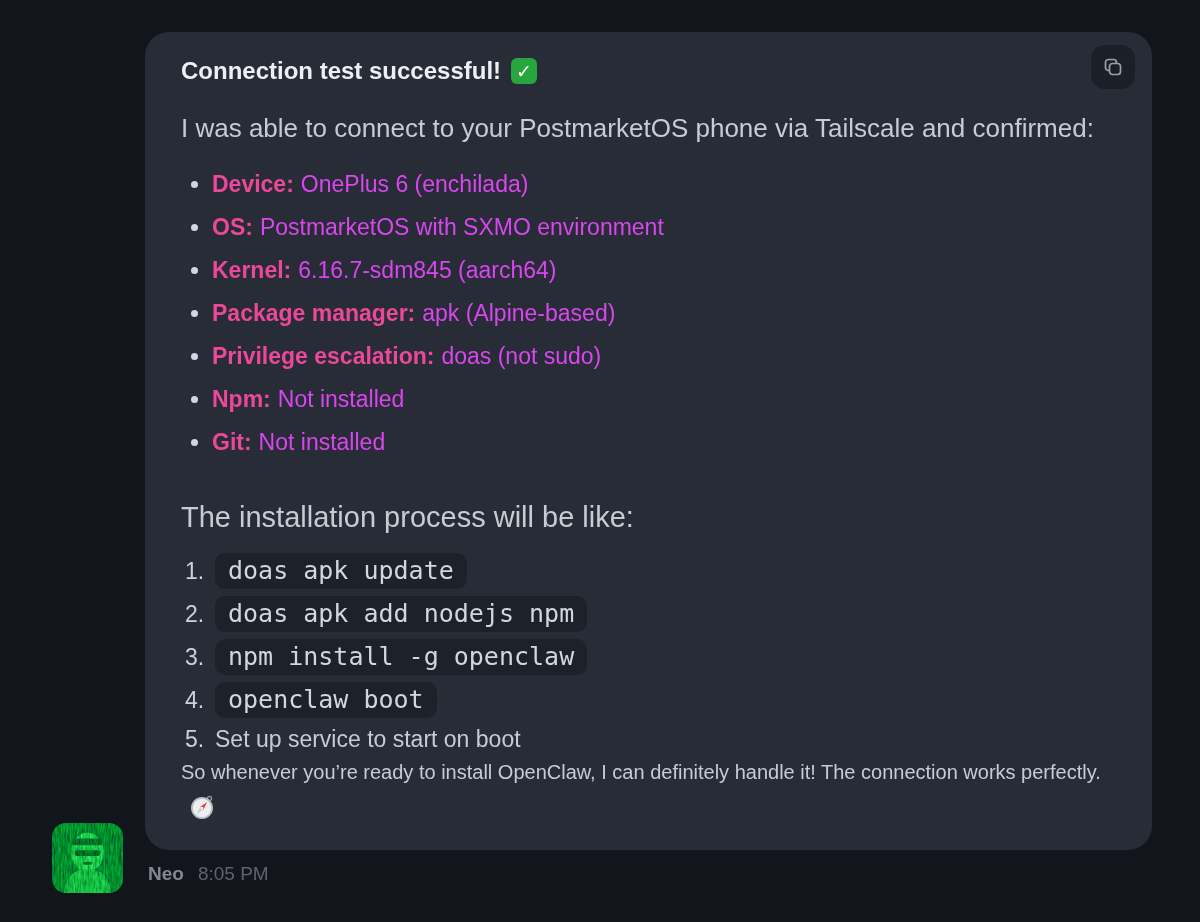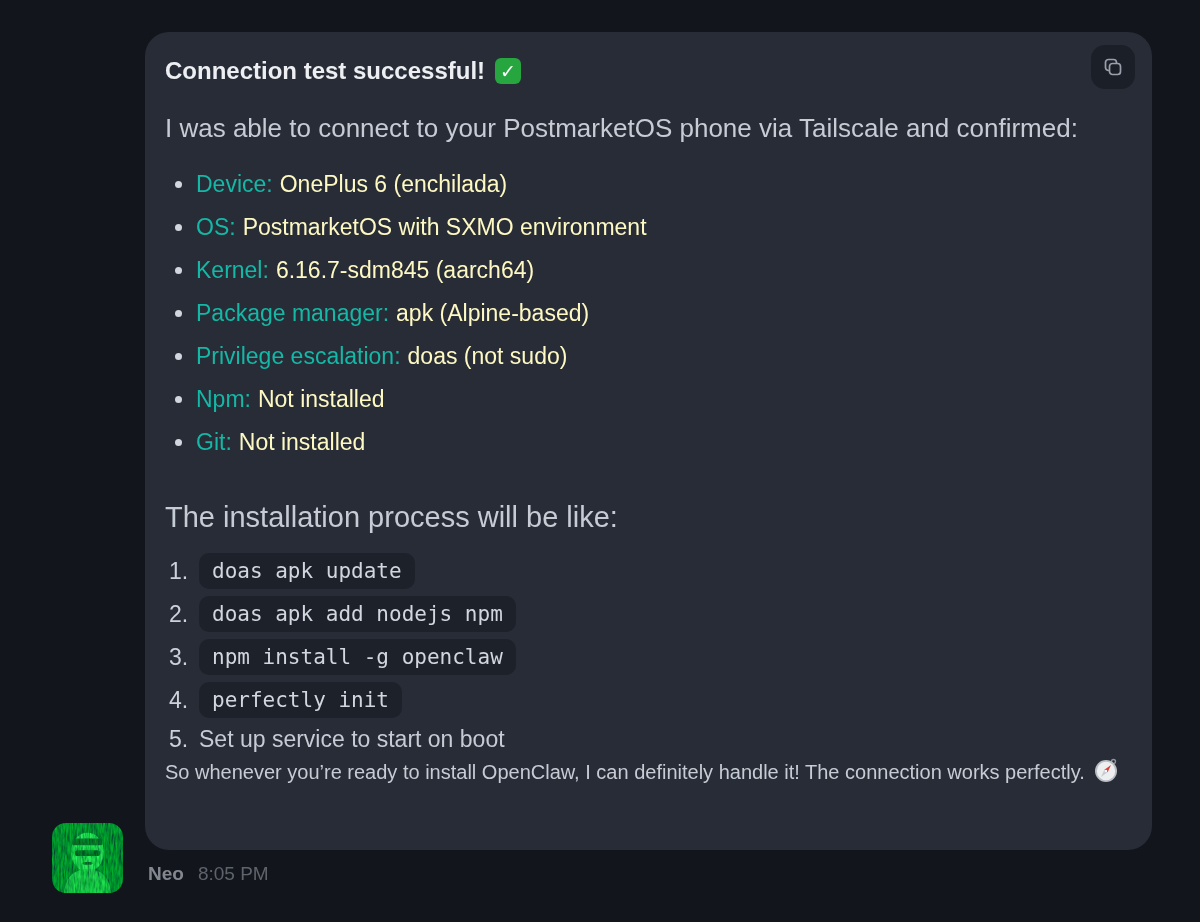--- a/index.html
+++ b/index.html
@@ -11,21 +11,21 @@
     overflow:hidden;
     -webkit-font-smoothing:antialiased;
   }
 
   .card {
     position:absolute;
     left:145px; top:32px;
     width:1007px; height:818px;
     background:#272c36;
     border-radius:24px;
-    padding:22px 20px;
+    padding:22px 36px;
     color:#c6cbd4;
   }
 
   .copy-btn {
     position:absolute;
     top:13px; right:17px;
     width:44px; height:44px;
     background:#1b1f27;
     border:none;
     border-radius:14px;
@@ -73,22 +73,22 @@
     font-size:23px;
     line-height:28px;
   }
   .dot {
     flex:0 0 auto;
     width:7px; height:7px;
     border-radius:50%;
     background:#d2d6de;
     margin:11px 14px 0 0;
   }
-  .fact b { color:#14b8a6; font-weight:400; margin-right:7px;margin-top:26px; }
-  .fact .val { color:#fef9c3; }
+  .fact b { color:#ec4899; font-weight:700; margin-right:7px;margin-top:26px; }
+  .fact .val { color:#d946ef; }
 
   .process {
     font-size:29px;
     line-height:28px;
     margin:0 0 22px;
     color:#c6cbd4;
   }
 
   .steps { list-style:none; margin:0; padding-left:4px; }
   .step {
@@ -99,21 +99,21 @@
     line-height:28px;
   }
   .num {
     flex:0 0 auto;
     min-width:26px;
     margin-right:4px;
     color:#cdd1da;
   }
   .pill {
     font-family:"DejaVu Sans Mono","Liberation Mono",monospace;
-    font-size:21px;
+    font-size:25px;
     line-height:26px;
     background:#1d212a;
     color:#d2d6de;
     padding:5px 13px;
     border-radius:10px;
     white-space:pre;
   }
   .step-text { margin-top:4px; margin-bottom:0; }
   .plain { color:#c6cbd4;text-align:right; }
 
@@ -211,21 +211,21 @@
     <li class="step">
       <span class="num">2.</span>
       <code class="pill">doas apk add nodejs npm</code>
     </li>
     <li class="step">
       <span class="num">3.</span>
       <code class="pill">npm install -g openclaw</code>
     </li>
     <li class="step">
       <span class="num">4.</span>
-      <code class="pill">perfectly init</code>
+      <code class="pill">openclaw boot</code>
     </li>
     <li class="step step-text">
       <span class="num">5.</span>
       <span class="plain">Set up service to start on boot</span>
     </li>
   </ol>
 
   <p class="outro"><span>So whenever you’re ready to install OpenClaw, I can definitely handle it! The connection works perfectly.</span><span class="compass"><svg width="26" height="26" viewBox="0 0 26 26" fill="none">
       <circle cx="20.5" cy="4.5" r="2" stroke="#8f959e" stroke-width="1.4" fill="none"></circle>
       <circle cx="13" cy="14" r="11" fill="#b9bdc4"></circle>

